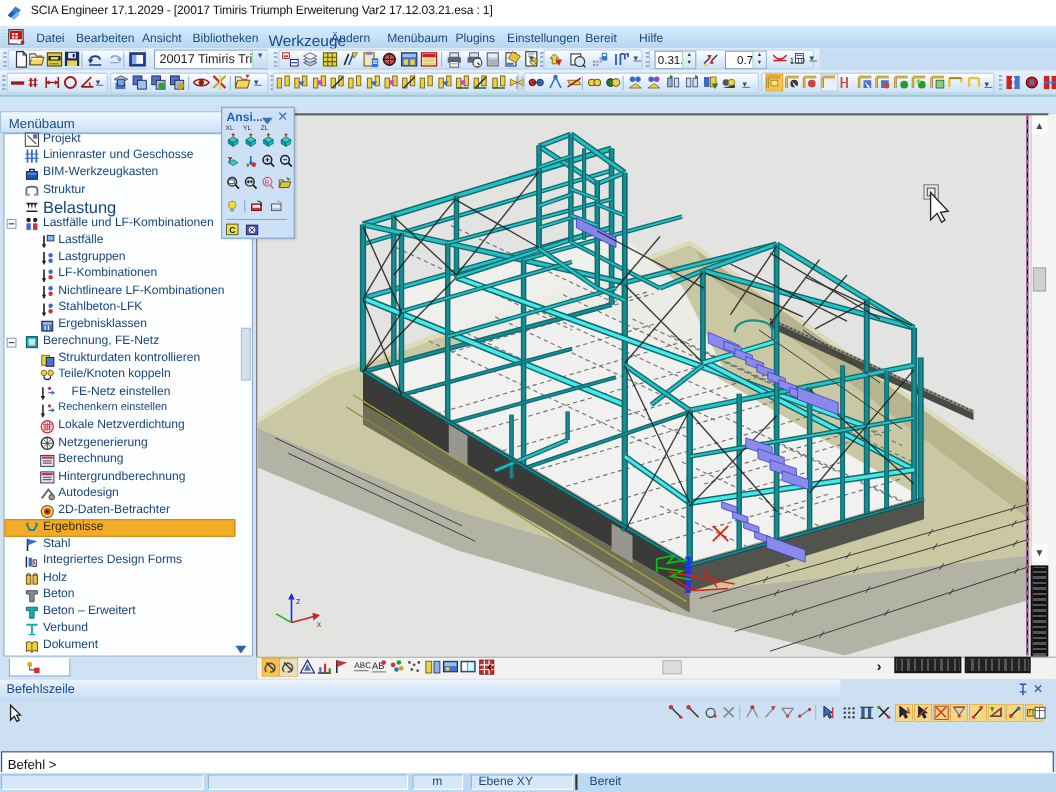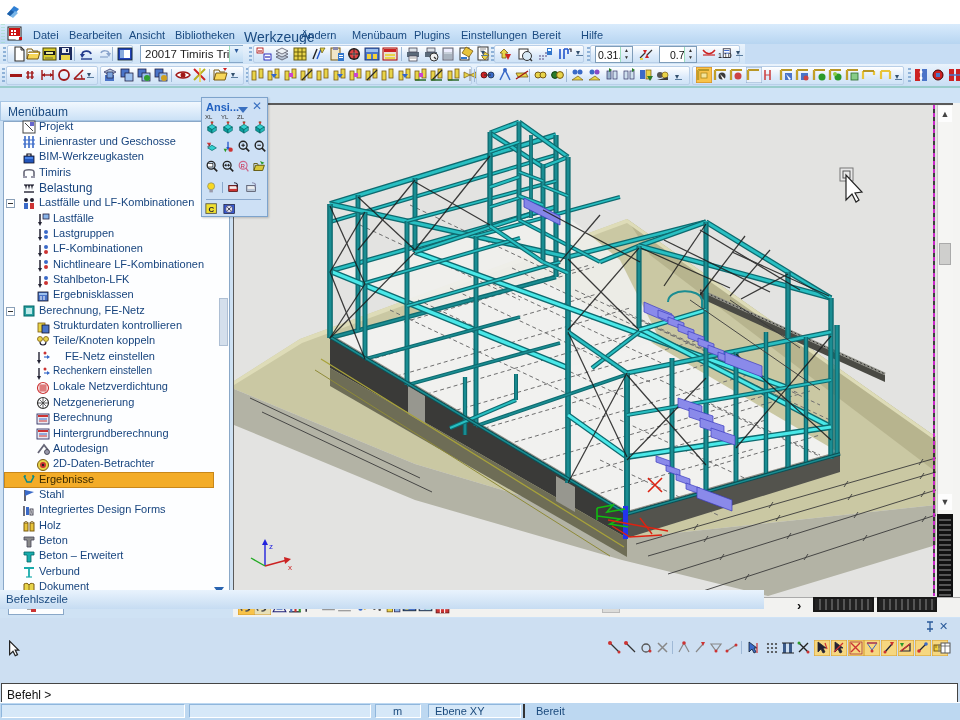--- a/index.html
+++ b/index.html
@@ -5,20 +5,21 @@
 .abs{position:absolute}
 .navy{color:#1a4a80}
 </style></head><body>
 
 <div class="abs" style="left:0;top:0;width:960px;height:24px;background:#ffffff">
 <svg class="abs" style="left:6px;top:4px" width="16" height="16" viewBox="0 0 16 16">
 <polygon points="1,10 8,2 13,5 6,13" fill="#2f7fd4"></polygon>
 <polygon points="4,12 9,7 12,9 7,14" fill="#7ab6e8"></polygon>
 <polygon points="1,10 5,6 8,8 4,12" fill="#1c5fa8"></polygon>
 </svg>
+<div class="abs" style="left:28px;top:4px;font-size:11px;letter-spacing:-0.15px;color:#111">SCIA Engineer 17.1.2029 - [20017 Timiris Triumph Erweiterung Var2 17.12.03.21.esa : 1]</div>
 </div>
 <div class="abs" style="left:0;top:24px;width:960px;height:20px;background:linear-gradient(#d9ebfc,#b7d5f1)">
     <div class="abs" style="left:1px;top:0;width:4px;height:20px;background:repeating-linear-gradient(#9db 0 1px,transparent 1px 3px);opacity:.5"></div>
     <svg class="abs" style="left:7px;top:2px" width="16" height="16" viewBox="0 0 16 16">
 <rect x="1" y="1" width="13" height="13" fill="#fff" stroke="#222" stroke-width="1"></rect>
 <rect x="2" y="2" width="11" height="8" fill="#cc1111"></rect>
 <rect x="4" y="4" width="2" height="5" fill="#fff"></rect>
       <rect x="7" y="4" width="2" height="5" fill="#fff"></rect>
 <rect x="4" y="6" width="5" height="1" fill="#cc1111"></rect>
 <path d="M2 10 L13 10 L13 13 L10 14 L6 12 L2 13 Z" fill="#fff"></path>
@@ -527,29 +528,29 @@
     <rect x="2" y="5" width="10" height="7" fill="#2255bb" stroke="#112" stroke-width="0.8"></rect>
     <path d="M5 5 L5 3 L9 3 L9 5" fill="none" stroke="#112" stroke-width="1.2"></path>
     <rect x="3" y="6" width="8" height="2" fill="#4a84e8"></rect>
   </svg>
 <div class="abs" style="left:39px;top:150.2px;font-size:11px;color:#17447e;white-space:nowrap">BIM-Werkzeugkasten</div>
 <svg class="abs" style="left:22px;top:166.1px" width="14" height="14" viewBox="0 0 14 14">
     <path d="M2 11 L2 6 C2 3 12 3 12 6 L12 11" fill="none" stroke="#667" stroke-width="1.6"></path>
     <rect x="1" y="10" width="4" height="2" fill="#99a"></rect>
     <rect x="9" y="10" width="4" height="2" fill="#99a"></rect>
   </svg>
-<div class="abs" style="left:39px;top:165.6px;font-size:11px;color:#17447e;white-space:nowrap">Timiris</div>
+<div class="abs" style="left:39px;top:165.6px;font-size:11px;color:#17447e;white-space:nowrap">Struktur</div>
 <svg class="abs" style="left:22px;top:181.4px" width="14" height="14" viewBox="0 0 14 14">
     <line x1="2" y1="11" x2="12" y2="11" stroke="#223" stroke-width="1.4"></line>
     <polygon points="3,4 5,4 4,9" fill="#223"></polygon>
     <polygon points="6,4 8,4 7,9" fill="#223"></polygon>
     <polygon points="9,4 11,4 10,9" fill="#223"></polygon>
     <path d="M2 4 L12 4" fill="none" stroke="#223" stroke-width="1.2"></path>
   </svg>
-<div class="abs" style="left:39px;top:180.9px;font-size:12px;color:#17447e;white-space:nowrap">Belastung</div>
+<div class="abs" style="left:39px;top:180.9px;font-size:15px;color:#17447e;white-space:nowrap">Belastung</div>
 <div class="abs" style="left:6px;top:199.2px;width:9px;height:9px;background:#fff;border:1px solid #8aa0b8">
     <div style="position:absolute;left:1px;top:3px;width:5px;height:1px;background:#333"></div>
   </div>
 <svg class="abs" style="left:22px;top:196.8px" width="14" height="14" viewBox="0 0 14 14">
     <circle cx="4" cy="3" r="2" fill="#223"></circle>
     <circle cx="10" cy="3" r="2" fill="#223"></circle>
     <rect x="2" y="6" width="4" height="6" fill="#3a6ac8"></rect>
     <rect x="8" y="6" width="4" height="6" fill="#cc3333"></rect>
   </svg>
 <div class="abs" style="left:39px;top:196.2px;font-size:11px;color:#17447e;white-space:nowrap">Lastfälle und LF-Kombinationen</div>
@@ -1205,21 +1206,21 @@
 <svg style="position:absolute;left:205px;top:202px" width="14" height="14" viewBox="0 0 16 16">
     <rect x="1" y="2" width="12" height="11" fill="#f0e030" stroke="#554" stroke-width="1"></rect>
     <text x="4" y="11" font-size="9" font-weight="bold" fill="#223">C</text>
   </svg>
 <svg style="position:absolute;left:223px;top:202px" width="14" height="14" viewBox="0 0 16 16">
     <rect x="1" y="3" width="12" height="10" fill="#3a5ad0" stroke="#113" stroke-width="0.8"></rect>
     <circle cx="7" cy="8" r="4" fill="#e8e8f8" stroke="#113" stroke-width="0.6"></circle>
     <path d="M5 6 L9 10 M9 6 L5 10" fill="none" stroke="#223" stroke-width="1"></path>
   </svg>
 <div class="abs" style="left:0;top:618px;width:960px;height:84px;background:#cddff2"></div>
-<div class="abs" style="left:0;top:590px;width:764px;height:19px;background:linear-gradient(#e9f3fd,#c6dcf2)">
+<div class="abs" style="left:0;top:618px;width:764px;height:19px;background:linear-gradient(#e9f3fd,#c6dcf2)">
     <div class="abs navy" style="left:6px;top:3px;font-size:11.5px">Befehlszeile</div>
   </div>
 <svg class="abs" style="left:924px;top:621px" width="12" height="12" viewBox="0 0 12 12">
     <path d="M6 1 L6 8 M3 1 L9 1 M3 8 L9 8 M6 8 L6 11" stroke="#2a5a9a" stroke-width="1.3" fill="none"></path>
   </svg>
 <div class="abs" style="left:939px;top:620px;font-size:11px;color:#2a5a9a">✕</div>
 <svg style="position:absolute;left:4px;top:640px" width="18" height="18" viewBox="0 0 16 16">
     <polygon points="5,1 5,13 8,10 10,14 12,13 10,9 13,9" fill="#fff" stroke="#222" stroke-width="1.1"></polygon>
   </svg>
 <svg style="position:absolute;left:607px;top:640px" width="16" height="16" viewBox="0 0 16 16">

